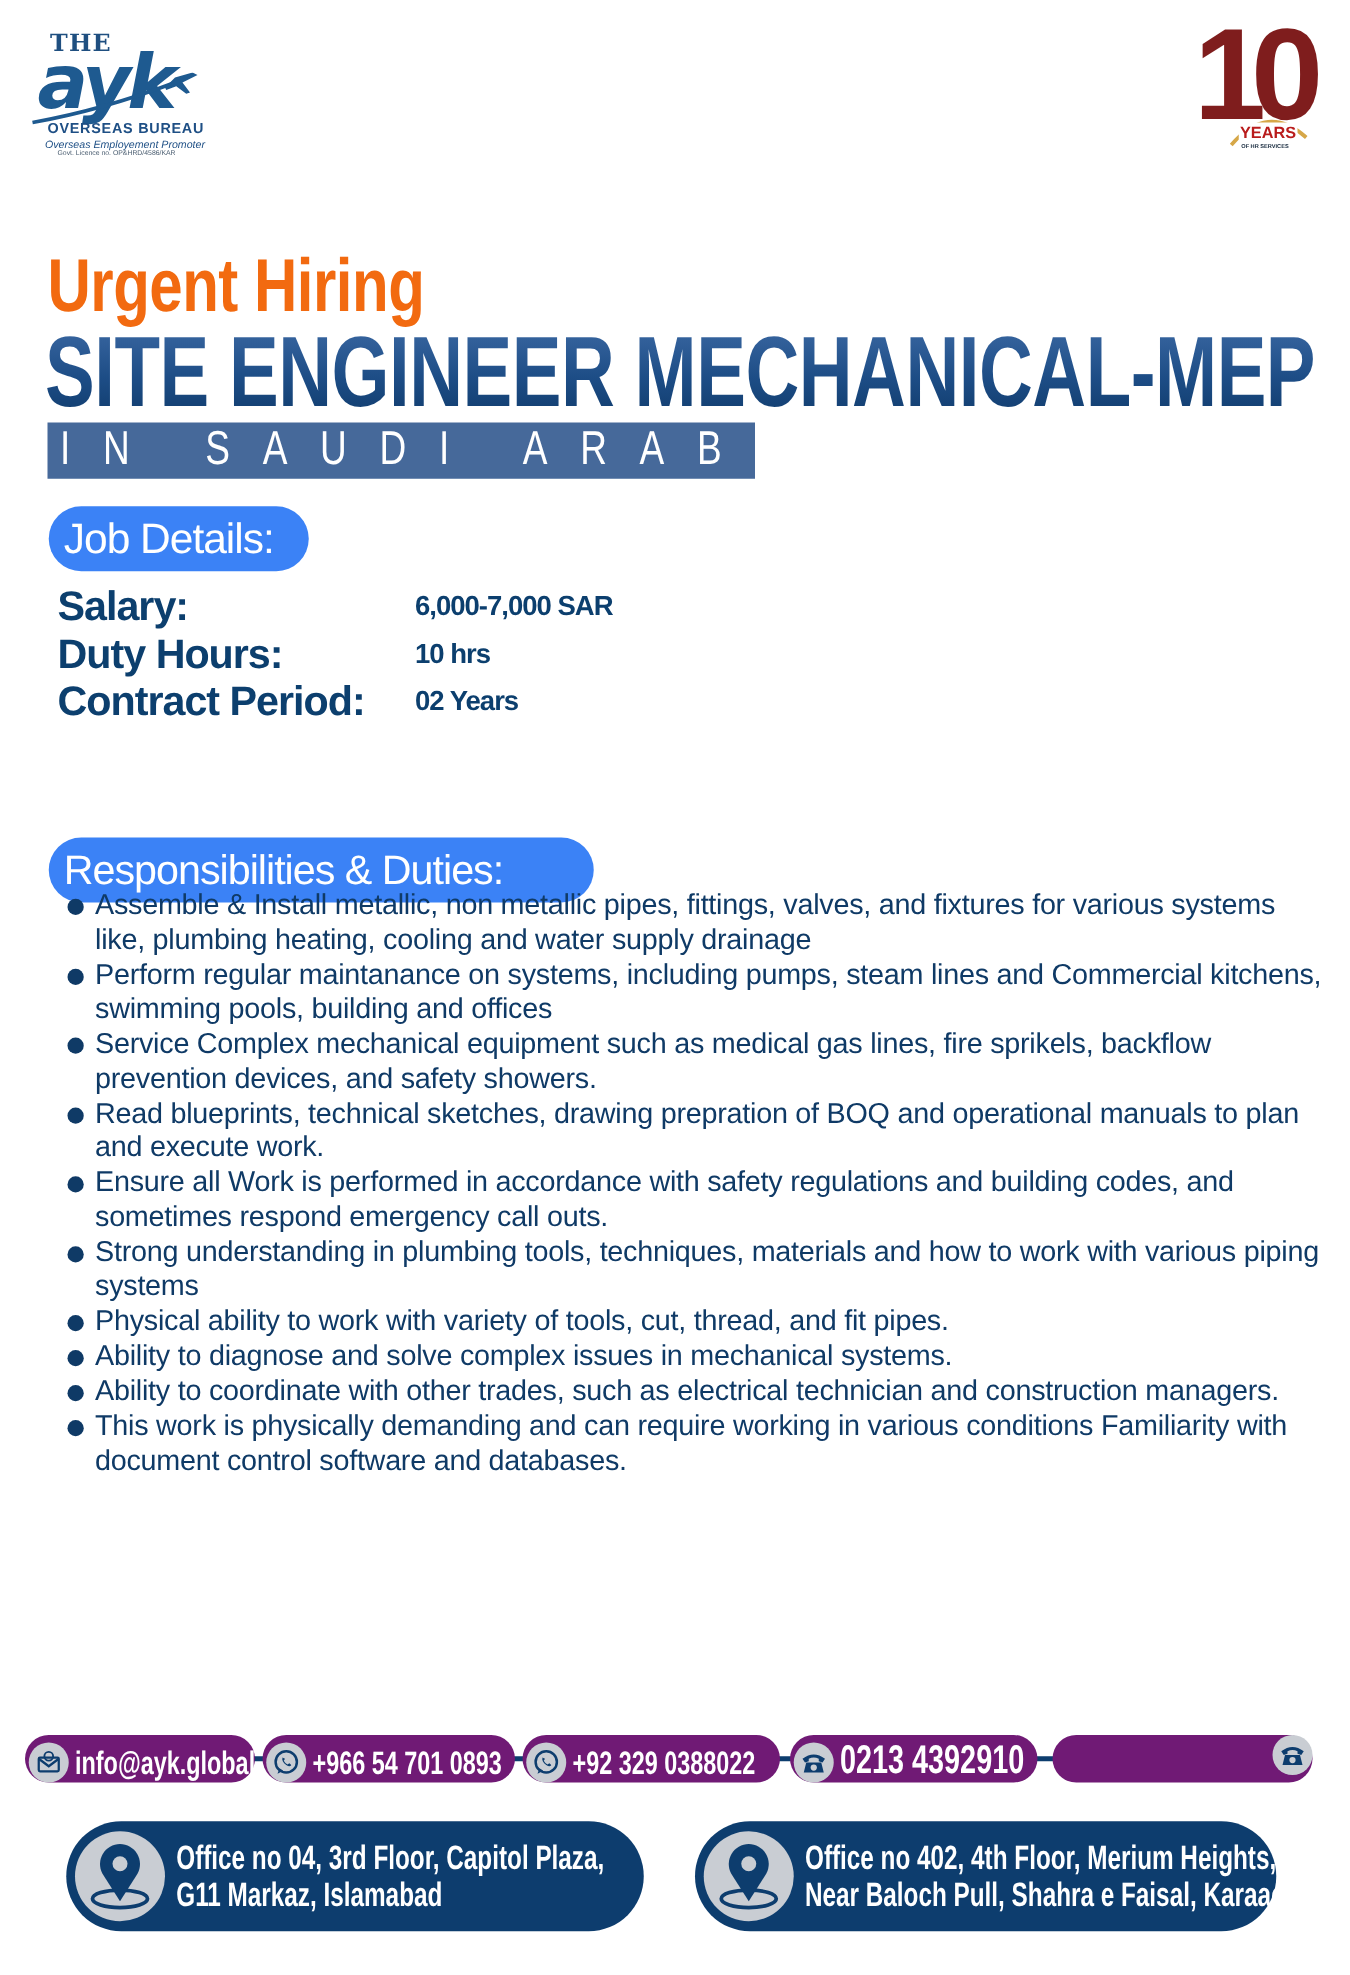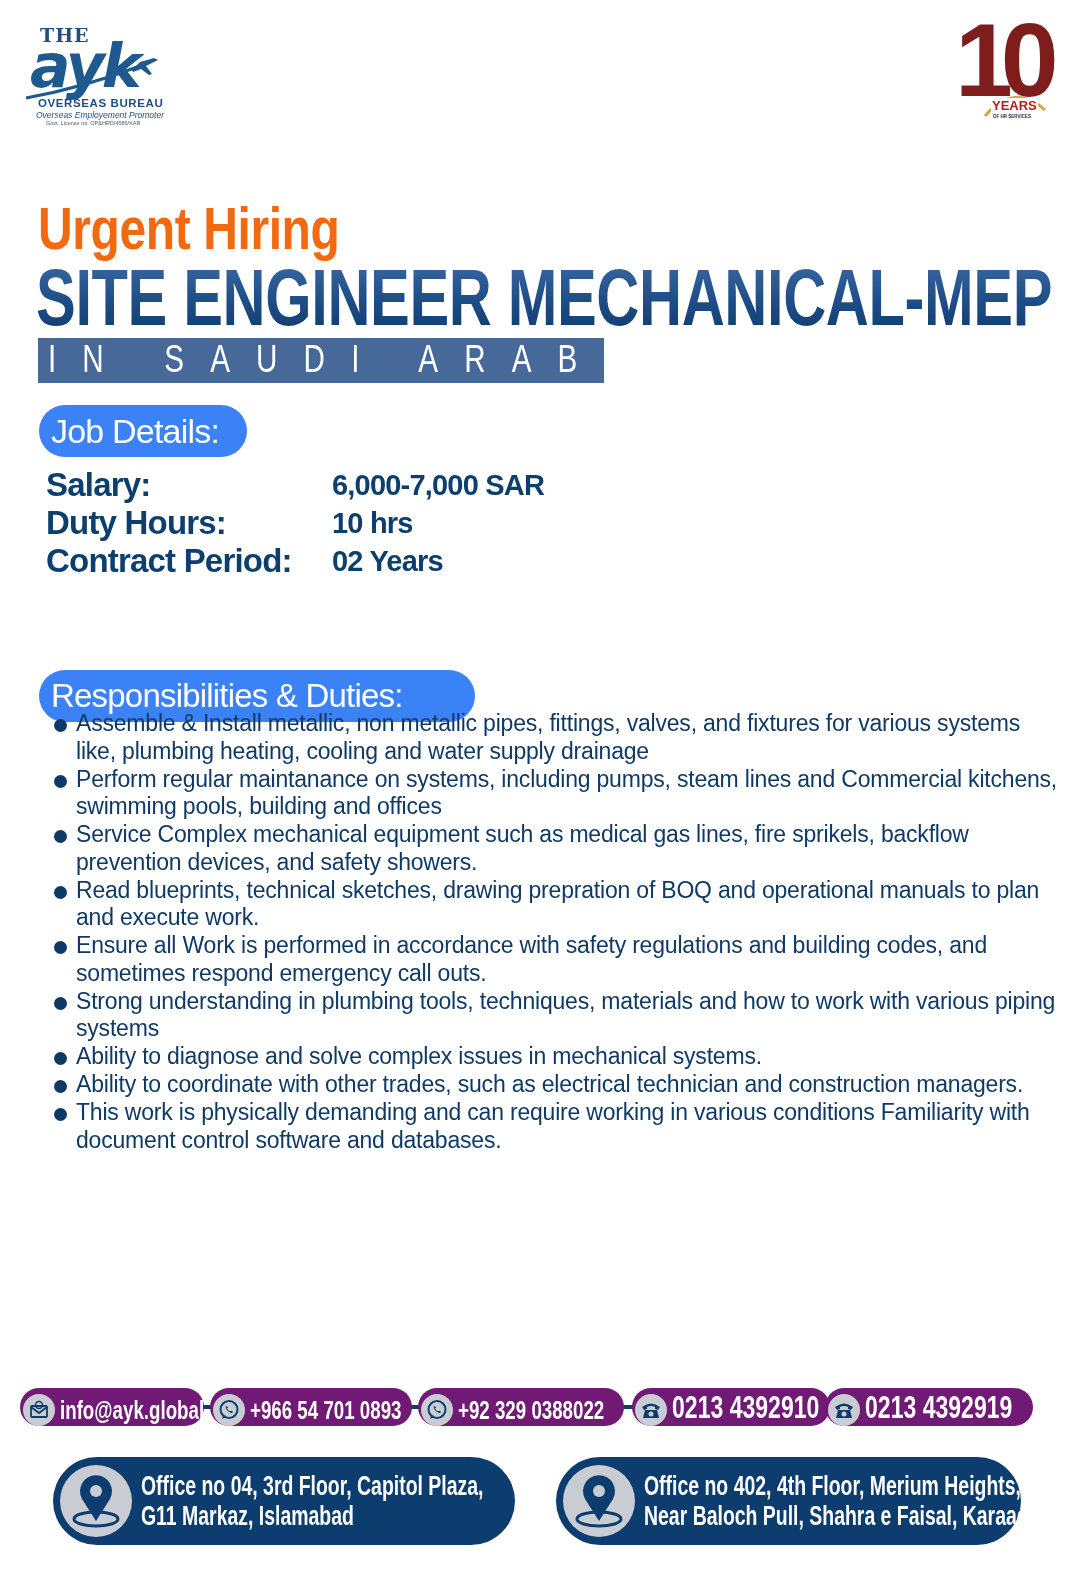--- a/index.html
+++ b/index.html
@@ -30,21 +30,21 @@
 
   
   .section-head { position: absolute; left: 39px; height: 52px; background: #3b82f6; color: #ffffff; font-family: "Liberation Sans", sans-serif; font-size: 34px; line-height: 52px; padding-left: 12px; letter-spacing: -0.8px; border-radius: 26px; }
   .head-job { top: 405px; width: 208px; }
   .head-resp { top: 670px; width: 436px; font-size: 33px; }
 
   
   .details { position: absolute; left: 46px; top: 466px; }
   .detail-row { display: flex; height: 38px; align-items: center; }
   .detail-row .k { width: 286px; font-family: "Liberation Sans", sans-serif; font-weight: bold; font-size: 33px; color: #0c3f6e; letter-spacing: -0.8px; }
-  .detail-row .v { font-family: "Liberation Sans", sans-serif; font-weight: bold; font-size: 29px; color: #0c3f6e; letter-spacing: -0.8px; white-space: nowrap; }
+  .detail-row .v { font-family: "Liberation Sans", sans-serif; font-weight: bold; font-size: 22px; color: #0c3f6e; letter-spacing: -0.8px; white-space: nowrap; }
 
   
   .bullets { position: absolute; left: 52px; top: 710px; width: 1010px; list-style: none; }
   .bullets li { position: relative; padding-left: 24px; font-family: "Liberation Sans", sans-serif; font-size: 23px; line-height: 27.5px; color: #0f3a66; letter-spacing: -0.2px; margin-bottom: 0.5px; }
   .bullets li .dot { position: absolute; left: 2px; top: 9px; width: 13px; height: 13px; border-radius: 50%; background: #0f3a66; }
 
   
   .contacts { position: absolute; left: 20px; top: 1388px; width: 1040px; height: 38px; }
   .pill { position: absolute; top: 0; height: 38px; border-radius: 19px; background: #701a75; display: flex; align-items: flex-end; padding-left: 3px; }
   .pill .ico { width: 32px; height: 32px; border-radius: 50%; background: #c9cdd3; display: flex; align-items: center; justify-content: center; flex-shrink: 0; }
@@ -103,20 +103,21 @@
 </div>
 
 <div class="section-head head-resp">Responsibilities &amp; Duties:</div>
 <ul class="bullets">
   <li><span class="dot"></span><span>Assemble &amp; Install metallic, non metallic pipes, fittings, valves, and fixtures for various systems like, plumbing heating, cooling and water supply drainage</span></li>
   <li><span class="dot"></span><span>Perform regular maintanance on systems, including pumps, steam lines and Commercial kitchens, swimming pools, building and offices</span></li>
   <li><span class="dot"></span><span>Service Complex mechanical equipment such as medical gas lines, fire sprikels, backflow prevention devices, and safety showers.</span></li>
   <li><span class="dot"></span><span>Read blueprints, technical sketches, drawing prepration of BOQ and operational manuals to plan and execute work.</span></li>
   <li><span class="dot"></span><span>Ensure all Work is performed in accordance with safety regulations and building codes, and sometimes respond emergency call outs.</span></li>
   <li><span class="dot"></span><span>Strong understanding in plumbing tools, techniques, materials and how to work with various piping systems</span></li>
+  <li><span class="dot"></span><span>Physical ability to work with variety of tools, cut, thread, and fit pipes.</span></li>
   <li><span class="dot"></span><span>Ability to diagnose and solve complex issues in mechanical systems.</span></li>
   <li><span class="dot"></span><span>Ability to coordinate with other trades, such as electrical technician and construction managers.</span></li>
   <li><span class="dot"></span><span>This work is physically demanding and can require working in various conditions Familiarity with document control software and databases.</span></li>
 </ul>
 
 <div class="contacts">
   <div class="connector" style="left:170px;width:30px;"></div>
   <div class="connector" style="left:380px;width:30px;"></div>
   <div class="connector" style="left:590px;width:30px;"></div>
   <div class="connector" style="left:800px;width:30px;"></div>
@@ -158,21 +159,21 @@
     <span class="ico">
       <svg width="24" height="24" viewBox="0 0 24 24">
           <path d="M3 9 q9 -7 18 0 l-2 3 l-3 -1 l0 -2 q-4 -2 -8 0 l0 2 l-3 1 z" fill="#0d3d6e"></path>
           <path d="M6 12 l12 0 l2 8 l-16 0 z" fill="#0d3d6e"></path>
           <circle cx="12" cy="16" r="2.5" fill="#c9cdd3"></circle>
         </svg>
     </span>
     <span class="txt" style="font-size:32px;">0213 4392910</span>
   </div>
 
-  <div class="pill" style="left:805px;width:208px;">
+  <div class="pill" style="left:822px;width:208px;flex-direction:column;">
     <span class="ico">
       <svg width="24" height="24" viewBox="0 0 24 24">
           <path d="M3 9 q9 -7 18 0 l-2 3 l-3 -1 l0 -2 q-4 -2 -8 0 l0 2 l-3 1 z" fill="#0d3d6e"></path>
           <path d="M6 12 l12 0 l2 8 l-16 0 z" fill="#0d3d6e"></path>
           <circle cx="12" cy="16" r="2.5" fill="#c9cdd3"></circle>
         </svg>
     </span>
     <span class="txt" style="font-size:32px;">0213 4392919</span>
   </div>
 </div>

